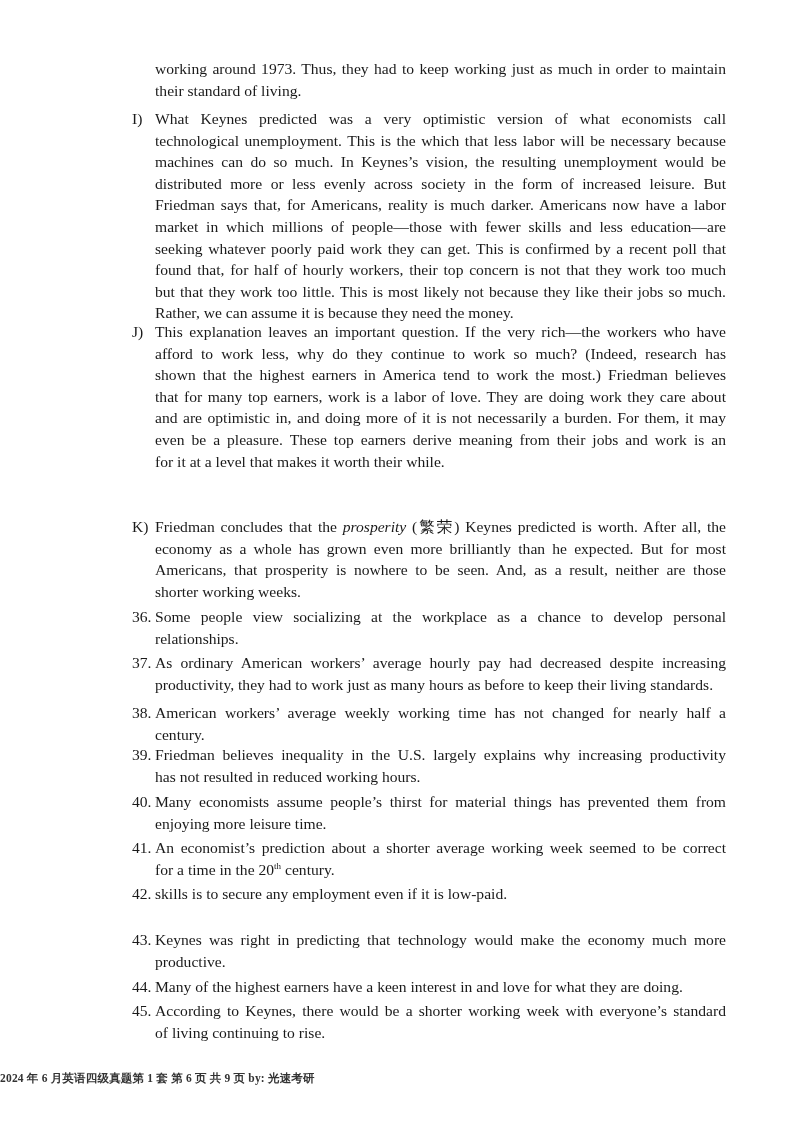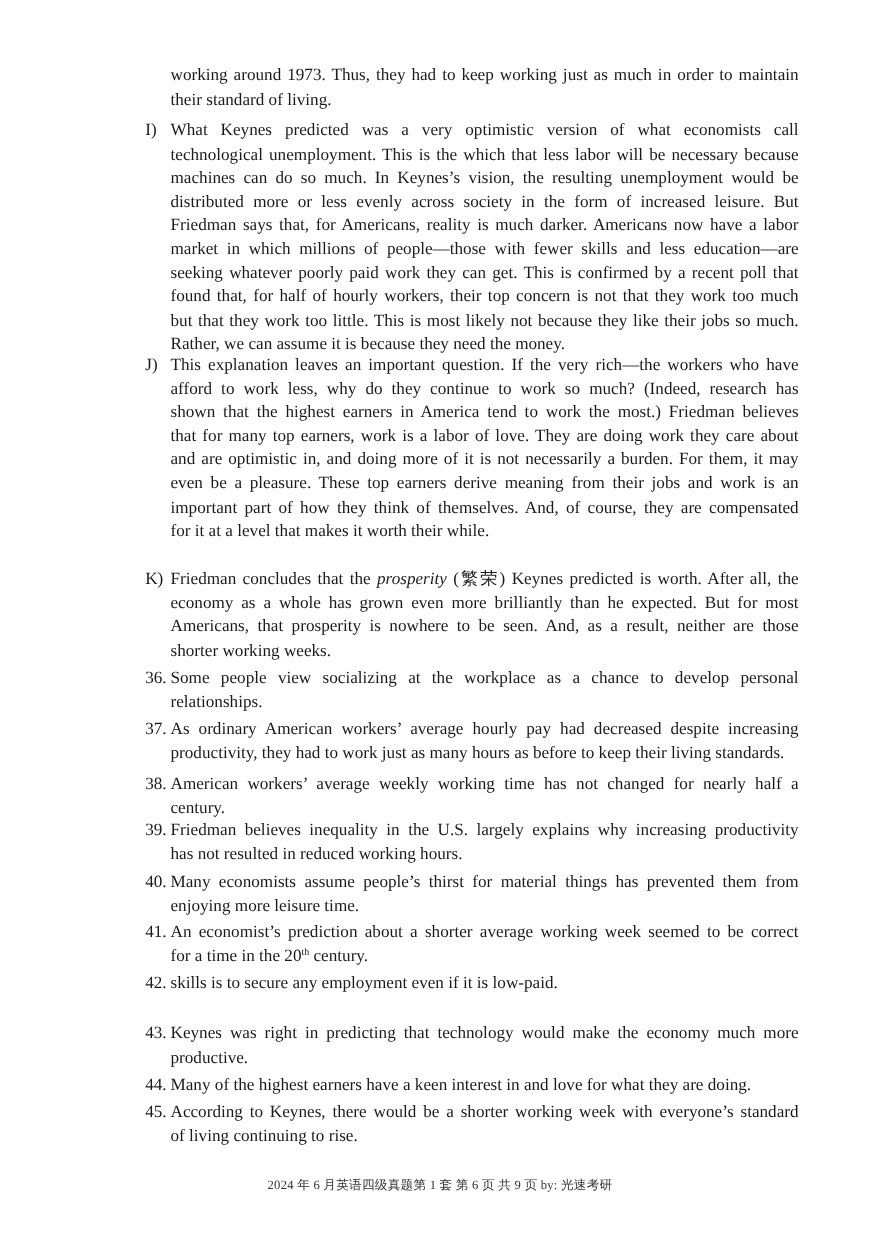--- a/index.html
+++ b/index.html
@@ -11,23 +11,23 @@
   }
   .block { position: absolute; left: 103px; width: 594px; margin-left: 29px; }
   .item { position: relative; padding-left: 23px; }
   .label { position: absolute; left: 0; top: 0; }
   .ln { display: block; text-align: justify; text-align-last: justify; white-space: nowrap; height: 21.6px; }
   .ln.last { text-align-last: left; }
   .ln span.j { display: inline-block; width: 100%; text-align: justify; text-align-last: justify; }
   .ln.last span.j { text-align-last: left; }
   sup { font-size: 9px; line-height: 0; vertical-align: 6px; }
   .footer {
-    position: absolute; top: 1068px; left: 0; width: 800px; text-align: center;
+    position: absolute; top: 1068px; left: 0; width: 800px; text-align: left;
     font-family: "Liberation Serif", "DejaVu Serif", serif;
-    font-size: 11.5px; color: #333; letter-spacing: 0.2px;
+    font-size: 11.5px; color: #333; letter-spacing: 0.2px; font-weight: bold;
   }
 </style>
 </head>
 <body>
 
 <div class="page">
 
   <div class="block" style="top:58px;">
     <div class="item">
       <span class="ln"><span class="j">working around 1973. Thus, they had to keep working just as much in order to maintain</span></span>
@@ -53,21 +53,20 @@
 
   <div class="block" style="top:321px;">
     <div class="item">
       <span class="label">J)</span>
       <span class="ln"><span class="j">This explanation leaves an important question. If the very rich—the workers who have</span></span>
       <span class="ln"><span class="j">afford to work less, why do they continue to work so much? (Indeed, research has</span></span>
       <span class="ln"><span class="j">shown that the highest earners in America tend to work the most.) Friedman believes</span></span>
       <span class="ln"><span class="j">that for many top earners, work is a labor of love. They are doing work they care about</span></span>
       <span class="ln"><span class="j">and are optimistic in, and doing more of it is not necessarily a burden. For them, it may</span></span>
       <span class="ln"><span class="j">even be a pleasure. These top earners derive meaning from their jobs and work is an</span></span>
-      <span class="ln"><span class="j">important part of how they think of themselves. And, of course, they are compensated</span></span>
       <span class="ln last"><span class="j">for it at a level that makes it worth their while.</span></span>
     </div>
   </div>
 
   <div class="block" style="top:516px;">
     <div class="item">
       <span class="label">K)</span>
       <span class="ln"><span class="j"><span>Friedman concludes that the </span><i>prosperity</i><span> (繁荣) Keynes predicted is worth. After all, the</span></span></span>
       <span class="ln"><span class="j">economy as a whole has grown even more brilliantly than he expected. But for most</span></span>
       <span class="ln"><span class="j">Americans, that prosperity is nowhere to be seen. And, as a result, neither are those</span></span>

